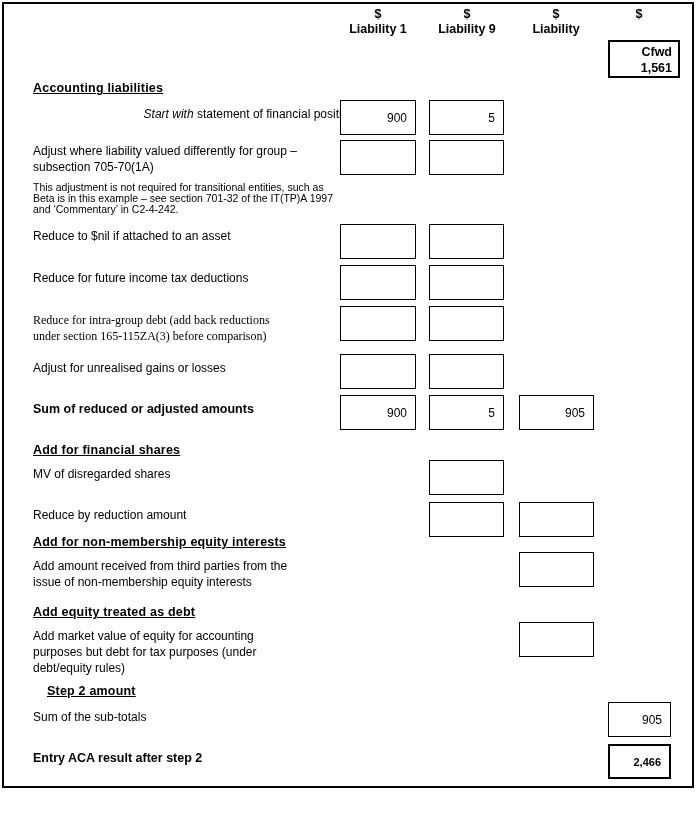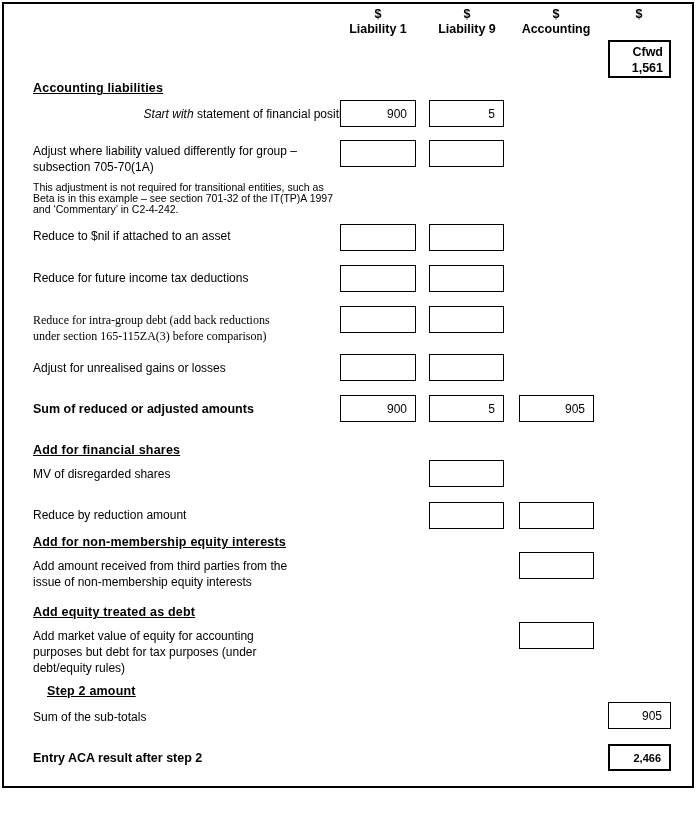--- a/index.html
+++ b/index.html
@@ -11,41 +11,41 @@
   .page { position: absolute; inset: 0; background: #fff; overflow: hidden; }
   .sheet-border {
     position: absolute; left: 2px; top: 2px; width: 692px; height: 786px;
     border: 2px solid #000; pointer-events: none;
   }
   .col-header {
     position: absolute; top: 7px; width: 92px; text-align: center;
     font-size: 12.5px; font-weight: bold; line-height: 15px;
   }
   .cfwd {
-    position: absolute; left: 608px; top: 40px; width: 63px; height: 38px;
+    position: absolute; left: 608px; top: 40px; width: 72px; height: 38px;
     border: 2px solid #000; background: #fff;
     font-size: 12.5px; font-weight: bold; text-align: right;
     line-height: 16px; padding: 2px 6px 0 0;
   }
   .heading {
     position: absolute; left: 33px; font-size: 12.5px; font-weight: bold;
     text-decoration: underline; letter-spacing: 0.2px; white-space: nowrap;
   }
   .row-label {
     position: absolute; left: 33px; width: 322px;
     font-size: 12px; line-height: 16px; white-space: pre-line;
   }
   .row-label.bold { font-weight: bold; font-size: 12.5px; }
   .row-label .it { font-style: italic; }
   .row-note {
     position: absolute; left: 33px; width: 345px;
     font-size: 10.5px; line-height: 11px; white-space: pre-line;
   }
   .vbox {
-    position: absolute; height: 27px; border: 1.5px solid #000; background: #fff;
+    position: absolute; height: 35px; border: 1.5px solid #000; background: #fff;
     display: flex; align-items: center; justify-content: flex-end;
     padding-right: 8px; font-size: 12px;
   }
   .vbox.vbox-bold { border-width: 2px; font-weight: bold; font-size: 11px; }
 </style>
 </head>
 <body>
 
 <div class="page">
   <div class="sheet-border"></div>
@@ -53,21 +53,21 @@
   <div class="col-header" style="left:332px">
     <div>$</div>
     <div>Liability 1</div>
   </div>
   <div class="col-header" style="left:421px">
     <div>$</div>
     <div>Liability 9</div>
   </div>
   <div class="col-header" style="left:510px">
     <div>$</div>
-    <div>Accounting</div>
+    <div>Liability</div>
   </div>
   <div class="col-header" style="left:593px">
     <div>$</div>
     <div></div>
   </div>
 
   <div class="cfwd">
     <div>Cfwd</div>
     <div>1,561</div>
   </div>

